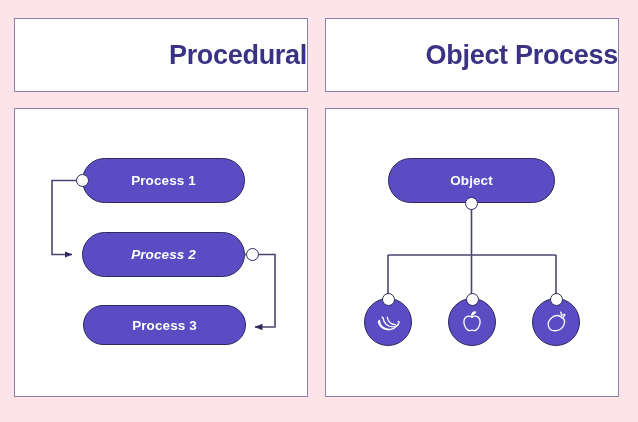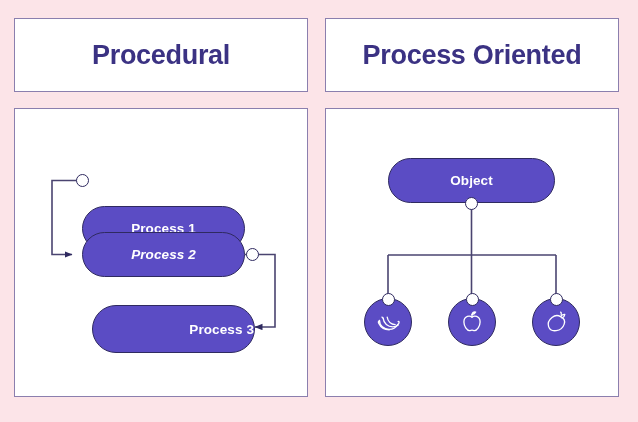--- a/index.html
+++ b/index.html
@@ -18,21 +18,21 @@
     border:1.5px solid #8b7fae;
     box-sizing:border-box;
   }
   .panel-header{height:74px;}
   .panel-body{}
 
   .col-title{
     position:absolute;
     left:0;right:0;top:50%;
     transform:translateY(-50%);
-    text-align:center;
+    text-align:right;
     font-size:27px;
     font-weight:bold;
     color:#3b3283;
     letter-spacing:-0.3px;
     white-space:nowrap;
   }
 
   
   #header-left{left:14px;top:18px;width:294px;}
   #body-left  {left:14px;top:108px;width:294px;height:289px;}
@@ -50,23 +50,23 @@
     align-items:center;
     justify-content:center;
     color:#ffffff;
     font-size:13.5px;
     font-weight:bold;
     letter-spacing:0.1px;
     z-index:3;
   }
 
   
-  #node-process-1{left:82px;top:158px;width:163px;height:45px;margin-top:48px;}
+  #node-process-1{left:82px;top:158px;width:163px;height:45px;}
   #node-process-2{left:82px;top:232px;width:163px;height:45px;font-style:italic;}
-  #node-process-3{left:92px;top:305px;width:163px;height:48px;justify-content:flex-end;}
+  #node-process-3{left:83px;top:305px;width:163px;height:40px;}
 
   
   #node-fruits{left:388px;top:158px;width:167px;height:45px;}
 
   
   .wires{position:absolute;left:0;top:0;width:638px;height:422px;z-index:2;}
 
   
   .fruit-node{
     position:absolute;
@@ -124,21 +124,21 @@
     <span>Process 2</span>
   </div>
   <div class="pill" id="node-process-3">
     <span>Process 3</span>
   </div>
 
   <div class="dot" style="left:75.5px;top:174px;"></div>
   <div class="dot" style="left:245.5px;top:248px;"></div>
 
   <div class="panel panel-header" id="header-right">
-    <div class="col-title">Process Oriented</div>
+    <div class="col-title">Object Process</div>
   </div>
 
   <div class="panel panel-body" id="body-right"></div>
 
   <svg class="wires">
 
     <path d="M 471.5,203 L 471.5,298" fill="none" stroke="#4a4470" stroke-width="1.6"></path>
 
     <path d="M 388,255 L 556,255" fill="none" stroke="#4a4470" stroke-width="1.6"></path>
 

